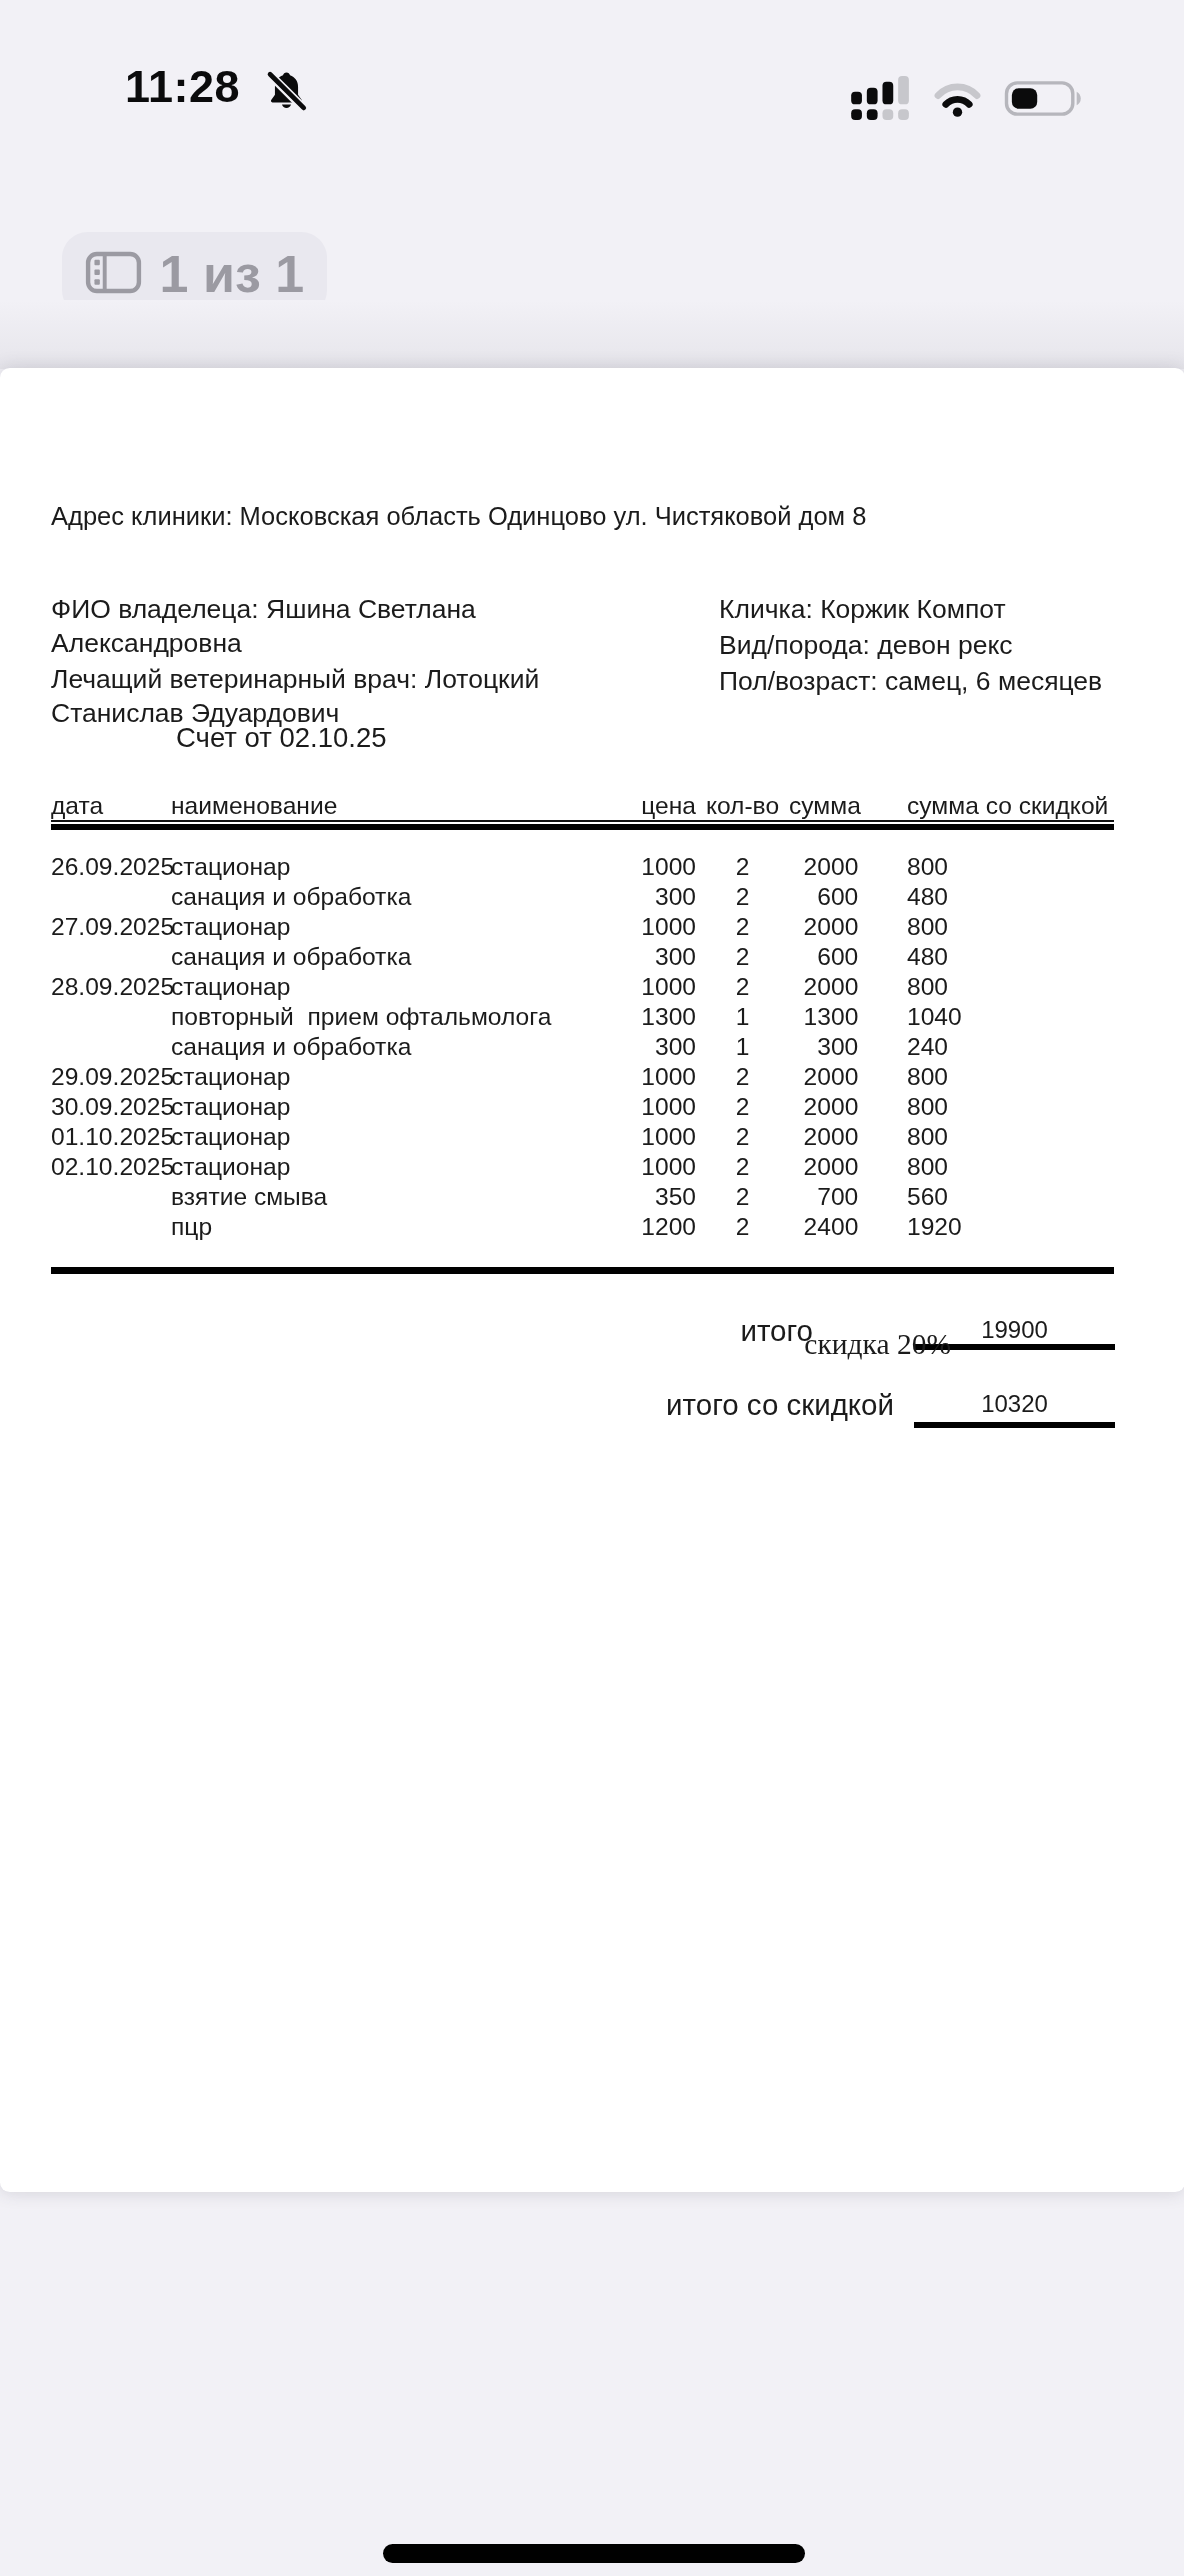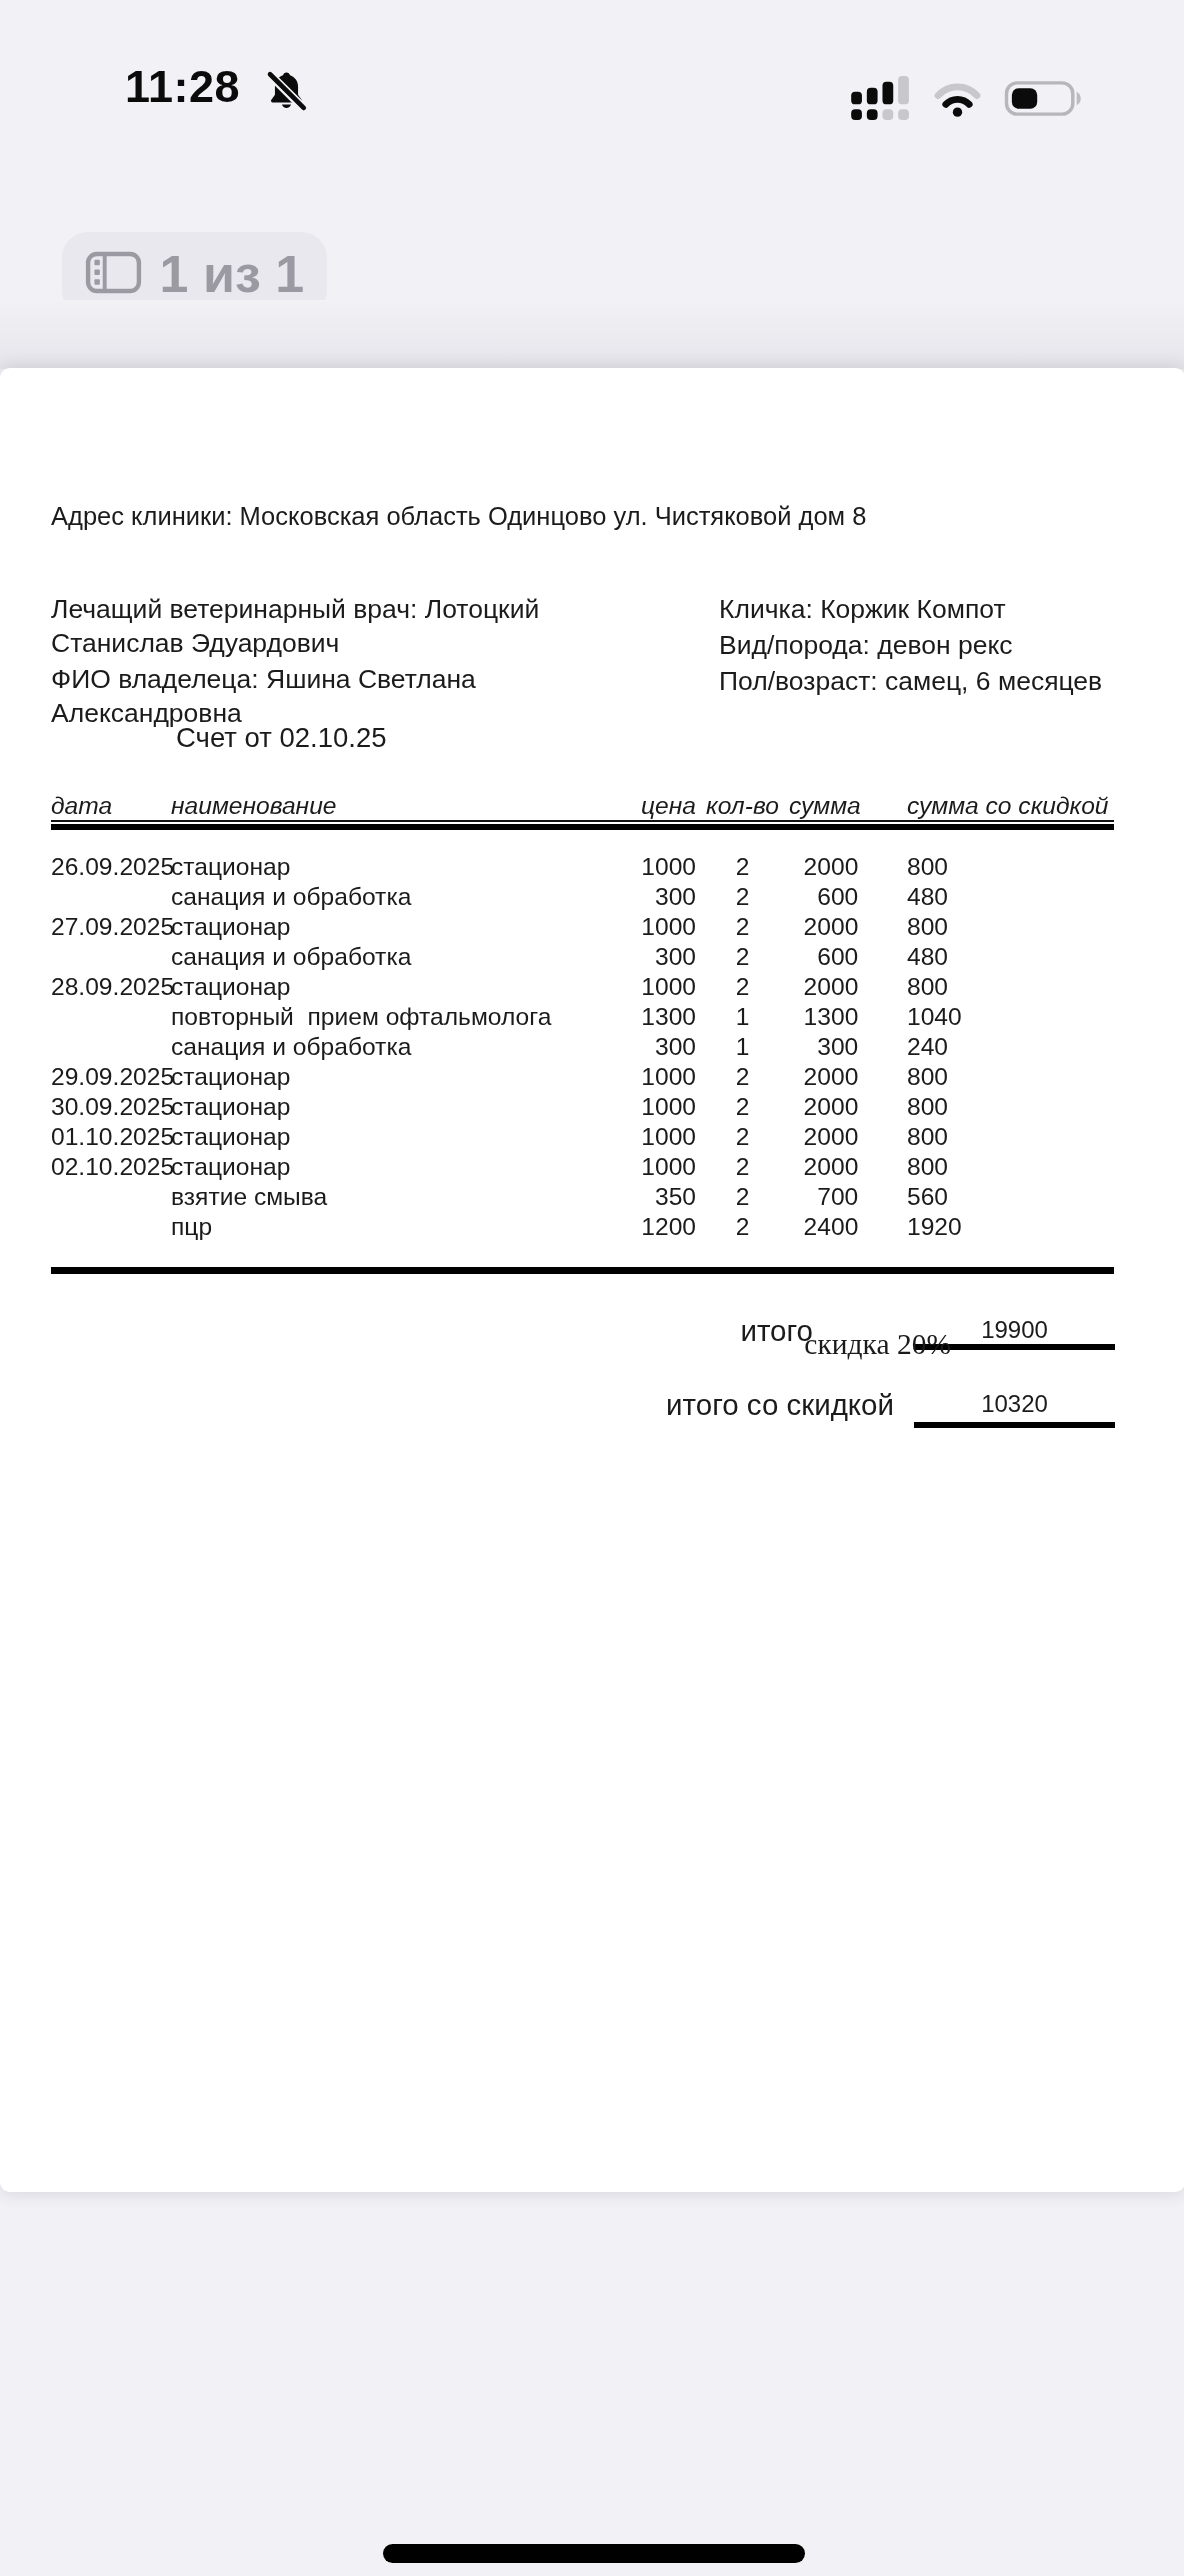--- a/index.html
+++ b/index.html
@@ -25,21 +25,21 @@
 
   .addr{position:absolute;left:51px;top:134px;font-size:25.5px;}
   .info-left{position:absolute;left:51px;top:224px;width:609px;font-size:26.5px;line-height:34px;}
   .info-left div{margin-bottom:2px;}
   .info-right{position:absolute;left:719px;top:224px;width:432px;font-size:26.5px;line-height:34px;}
   .info-right div{margin-bottom:2px;}
   .inv-title{position:absolute;left:176px;top:354px;font-size:27.5px;}
 
   
   .tbl{position:absolute;left:51px;top:422px;width:1063px;font-size:24.6px;}
-  .thead{display:flex;align-items:flex-end;height:29.5px;border-bottom:2px solid #111;font-style:italic;}
+  .thead{display:flex;align-items:flex-end;height:29.5px;border-bottom:2px solid #111;}
   .thick{height:5.9px;background:#000;margin-top:2.9px;}
   .tbody{margin-top:21.6px;}
   .trow{display:flex;height:30px;align-items:center;}
   .cell{display:block;}
   .c-date{width:120px;}
   .c-name{flex:1;width:432px;white-space:pre-wrap;}
   .c-price{width:93px;text-align:right;}
   .c-qty{width:93px;text-align:center;}
   .c-sum{width:84px;text-align:right;padding-right:14.7px;box-sizing:border-box;}
   .c-disc{width:241px;text-align:left;padding-left:34px;box-sizing:border-box;}
@@ -109,22 +109,22 @@
     </span>
     <span class="pill-label">1 из 1</span>
   </div>
 
   <div class="shade"></div>
 
   <div class="page">
     <div class="addr">Адрес клиники: Московская область Одинцово ул. Чистяковой дом 8</div>
 
     <div class="info-left">
+      <div>ФИО владелеца: Яшина Светлана Александровна</div>
       <div>Лечащий ветеринарный врач: Лотоцкий Станислав Эдуардович</div>
-      <div>ФИО владелеца: Яшина Светлана Александровна</div>
     </div>
     <div class="info-right">
       <div>Кличка: Коржик Компот</div>
       <div>Вид/порода: девон рекс</div>
       <div>Пол/возраст: самец, 6 месяцев</div>
     </div>
 
     <div class="inv-title">Счет от 02.10.25</div>
 
     <div class="tbl">

